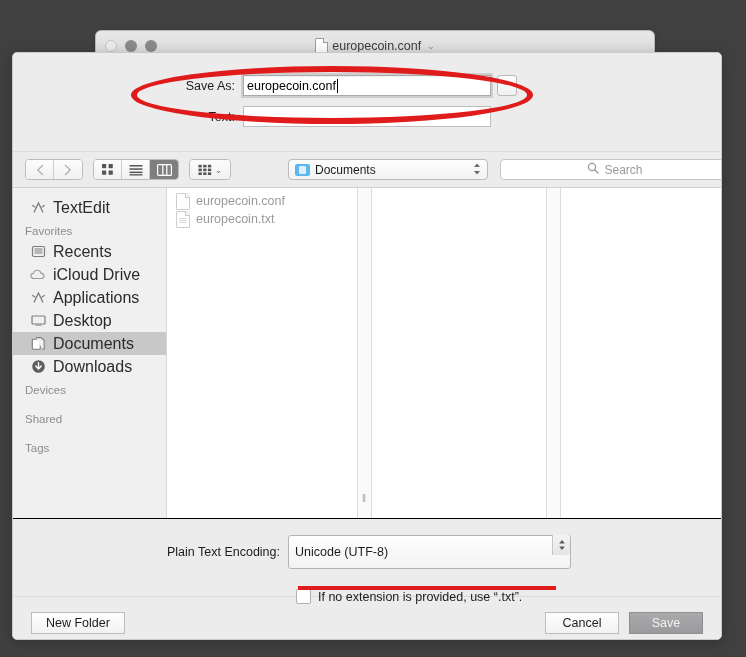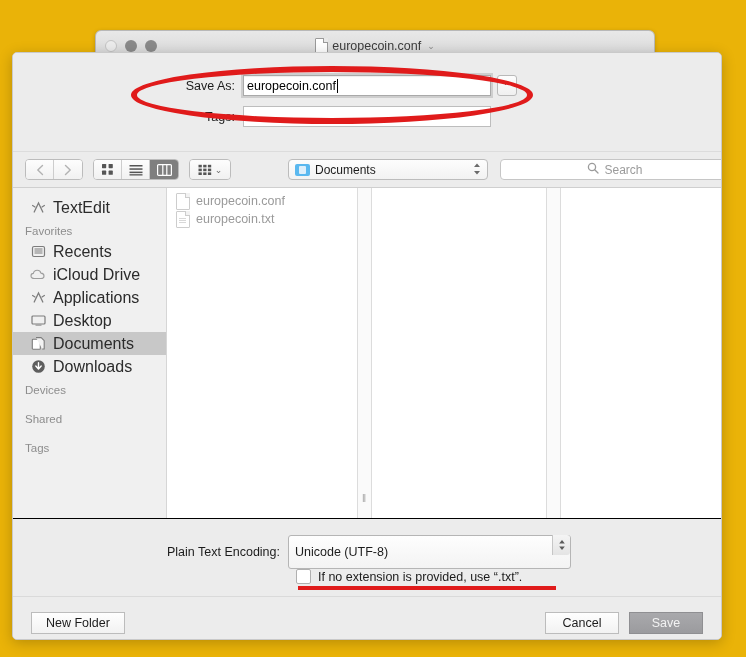--- a/index.html
+++ b/index.html
@@ -8,21 +8,21 @@
     width: 746px;
     height: 657px;
     background: #ffffff;
     font-family: "Liberation Sans", sans-serif;
     overflow: hidden;
   }
   #root {
     position: relative;
     width: 746px;
     height: 657px;
-    background: #eab308;
+    background: #404040;
   }
 
   
   .bg-window {
     position: absolute;
     left: 95px; top: 30px;
     width: 560px; height: 30px;
     background: linear-gradient(to bottom, #e8e8e8, #d8d8d8);
     border: 1px solid #b8b8b8;
     border-radius: 6px 6px 0 0;
@@ -386,21 +386,21 @@
     align-items: center;
     justify-content: center;
     font-size: 9px;
     line-height: 7px;
     color: #5a5a5a;
     box-sizing: border-box;
   }
   .chk-row {
     display: flex;
     align-items: center;
-    margin-top: 0;
+    margin-top: 20px;
     padding-left: 283px;
     gap: 7px;
   }
   .checkbox {
     width: 13px; height: 13px;
     background: #ffffff;
     border: 1px solid #b0b0b0;
     border-radius: 2px;
     flex: none;
   }
@@ -482,21 +482,21 @@
     <div class="field-rows">
       <div class="field-row">
         <div class="field-label">Save As:</div>
         <div class="saveas-input">
           <span>europecoin.conf</span>
             <span class="caret"></span>
         </div>
         <div class="disclose-btn">^</div>
       </div>
       <div class="field-row">
-        <div class="field-label">Tags:</div>
+        <div class="field-label">Text:</div>
         <div class="tags-input"></div>
       </div>
     </div>
 
     <div class="toolbar">
       <div class="seg navseg">
         <div class="seg-btn">
           <svg width="8" height="12" viewBox="0 0 8 12">
               <path d="M6.5 1.5 L1.8 6 L6.5 10.5" fill="none" stroke="#b2b2b2" stroke-width="1.4" stroke-linecap="round" stroke-linejoin="round"></path>
             </svg>

